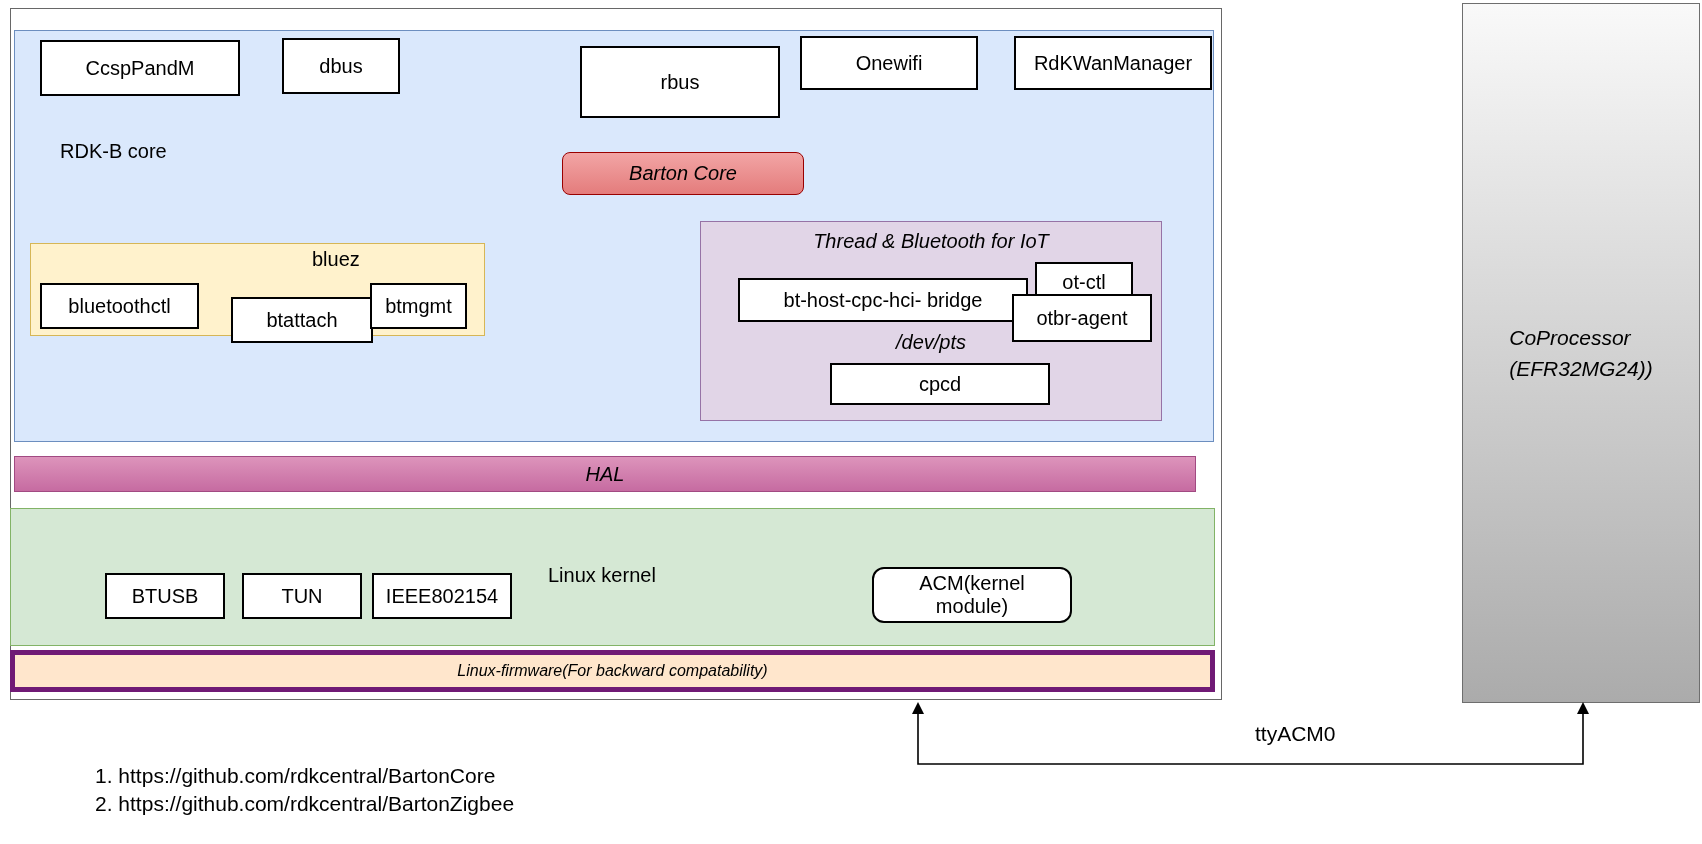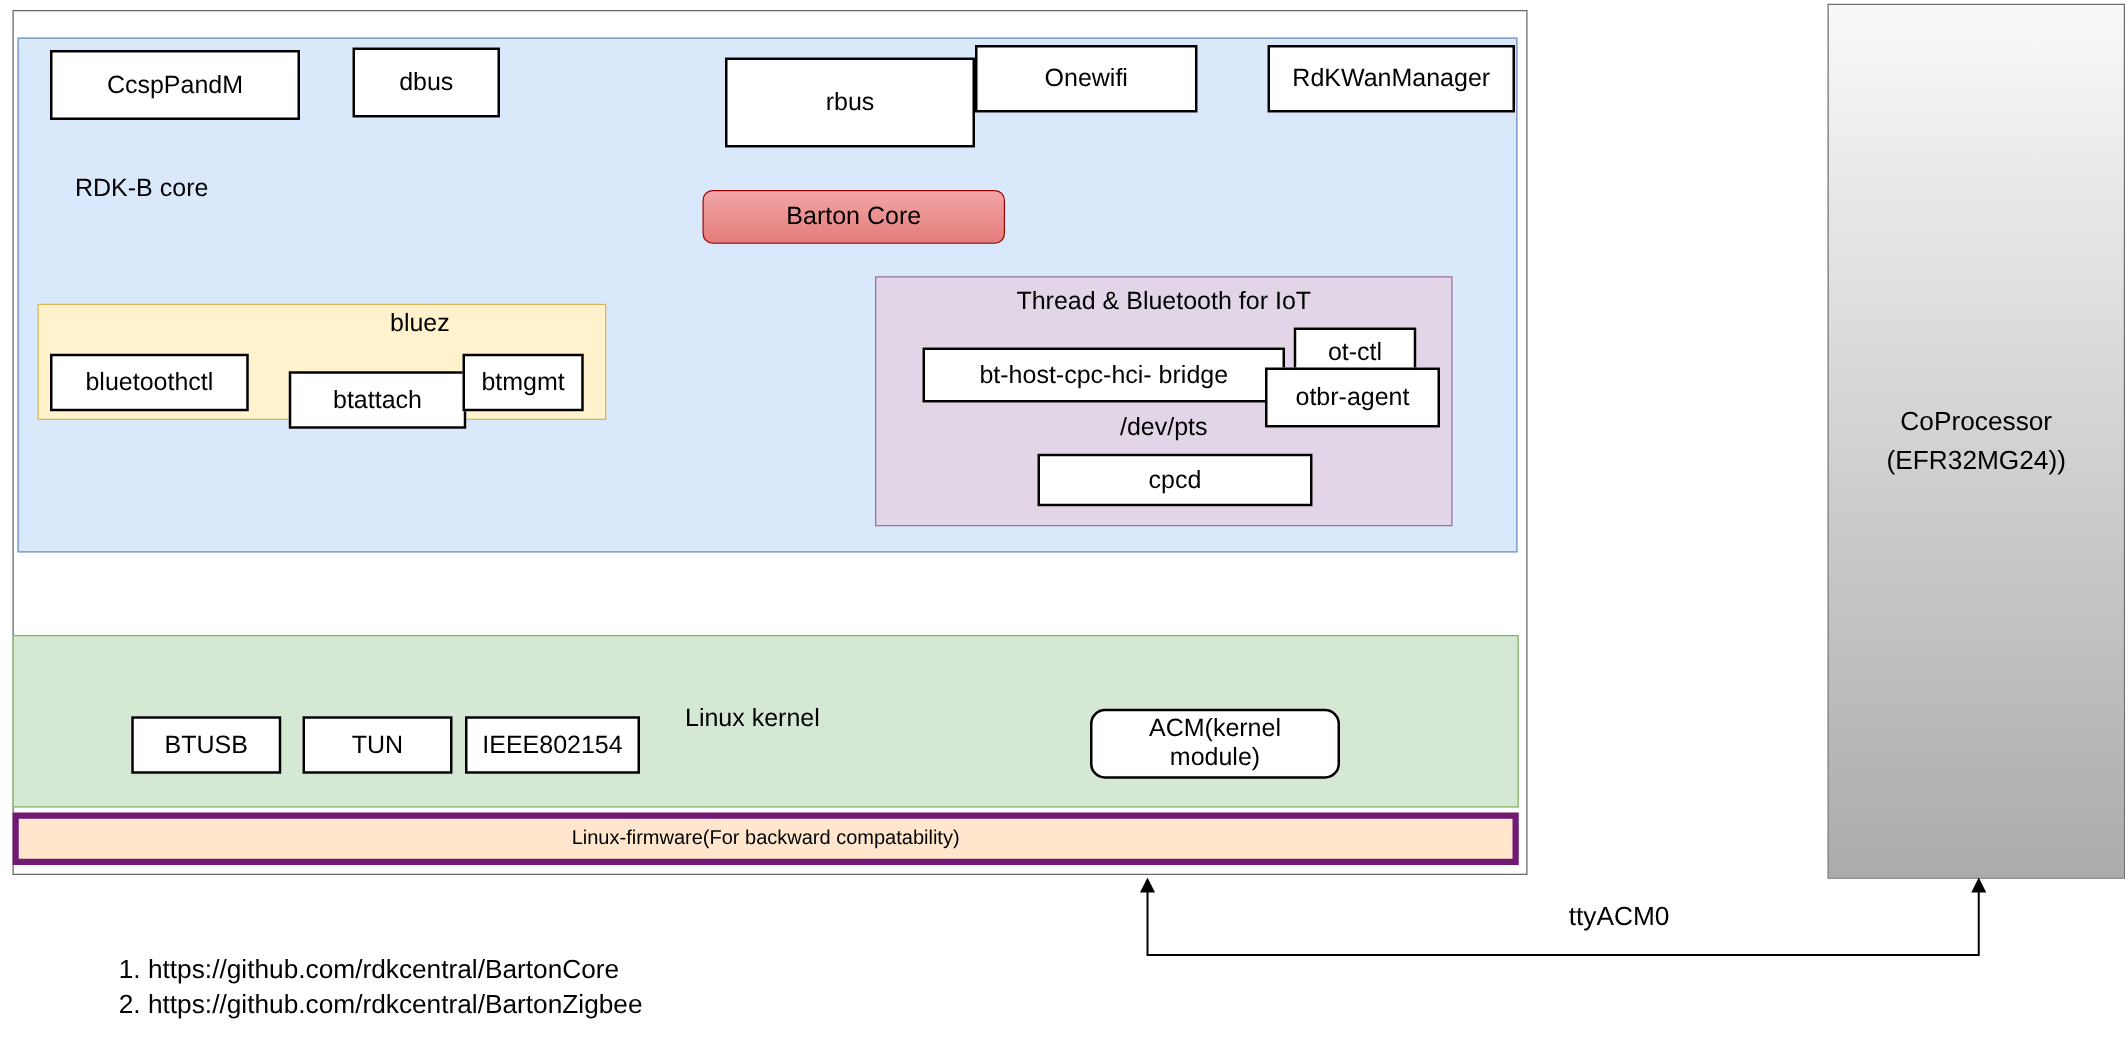--- a/index.html
+++ b/index.html
@@ -30,37 +30,37 @@
   .label {
     position:absolute;
     font-size:20px;
     color:#000;
     white-space:nowrap;
   }
   .center {
     display:flex;
     align-items:center;
     justify-content:center;
-    text-align:center;
+    font-style:italic;
   }
   .prewrap { white-space:pre-line; }
 </style>
 </head>
 <body>
 
 <div id="canvas">
 
   <div class="abs" style="left:10px; top:8px; width:1212px; height:692px; background:#ffffff; border:1px solid #676767;"></div>
 
   <div class="abs" style="left:14px; top:30px; width:1200px; height:412px; background:#dae8fc; border:1px solid #6c8ebf;"></div>
 
   <div class="module" style="left:40px; top:40px; width:200px; height:56px;">CcspPandM</div>
   <div class="module" style="left:282px; top:38px; width:118px; height:56px;">dbus</div>
   <div class="module" style="left:580px; top:36px; width:200px; height:72px;margin-top:10px;">rbus</div>
-  <div class="module" style="left:780px; top:36px; width:178px; height:54px;">Onewifi</div>
+  <div class="module" style="left:800px; top:36px; width:178px; height:54px;">Onewifi</div>
   <div class="module" style="left:1014px; top:36px; width:198px; height:54px;">RdKWanManager</div>
 
   <div class="label" style="left:60px; top:140px;">RDK-B core</div>
 
   <div class="abs center" style="left:562px; top:152px; width:242px; height:43px; font-size:20px;
               background:linear-gradient(180deg,#f2a5a5,#e47c7c); border:1px solid #990000; border-radius:8px;">Barton Core</div>
 
   <div class="abs" style="left:30px; top:243px; width:455px; height:93px; background:#fff2cc; border:1px solid #d6b656;"></div>
   <div class="label" style="left:312px; top:248px;">bluez</div>
   <div class="module" style="left:40px; top:283px; width:159px; height:46px;">bluetoothctl</div>
@@ -68,20 +68,22 @@
   <div class="module" style="left:370px; top:283px; width:97px; height:46px;">btmgmt</div>
 
   <div class="abs" style="left:700px; top:221px; width:462px; height:200px; background:#e1d5e7; border:1px solid #9673a6;"></div>
   <div class="abs center" style="left:700px; top:228px; width:462px; height:26px; font-size:20px;">Thread &amp; Bluetooth for IoT</div>
   <div class="module" style="left:710px; top:278px; width:290px; height:44px;margin-left:28px;">bt-host-cpc-hci- bridge</div>
   <div class="module" style="left:1035px; top:262px; width:98px; height:40px;">ot-ctl</div>
   <div class="module" style="left:1012px; top:294px; width:140px; height:48px;">otbr-agent</div>
   <div class="abs center" style="left:700px; top:330px; width:462px; height:24px; font-size:20px;">/dev/pts</div>
   <div class="module" style="left:830px; top:363px; width:220px; height:42px;">cpcd</div>
 
+  <div class="abs center" style="left:14px; top:456px; width:1182px; height:36px; font-size:20px;
+              background:linear-gradient(180deg,#dd94bb,#c66ba1); border:1px solid #a14a82;">HAL</div>
 
   <div class="abs" style="left:10px; top:508px; width:1205px; height:138px; background:#d5e8d4; border:1px solid #82b366;"></div>
   <div class="label" style="left:548px; top:564px;">Linux kernel</div>
   <div class="module" style="left:105px; top:573px; width:120px; height:46px;">BTUSB</div>
   <div class="module" style="left:242px; top:573px; width:120px; height:46px;">TUN</div>
   <div class="module" style="left:372px; top:573px; width:140px; height:46px;">IEEE802154</div>
   <div class="module prewrap" style="left:872px; top:567px; width:200px; height:56px; border-radius:12px;">ACM(kernel
 module)</div>
 
   <div class="abs center" style="left:10px; top:650px; width:1205px; height:42px; font-size:16px;

